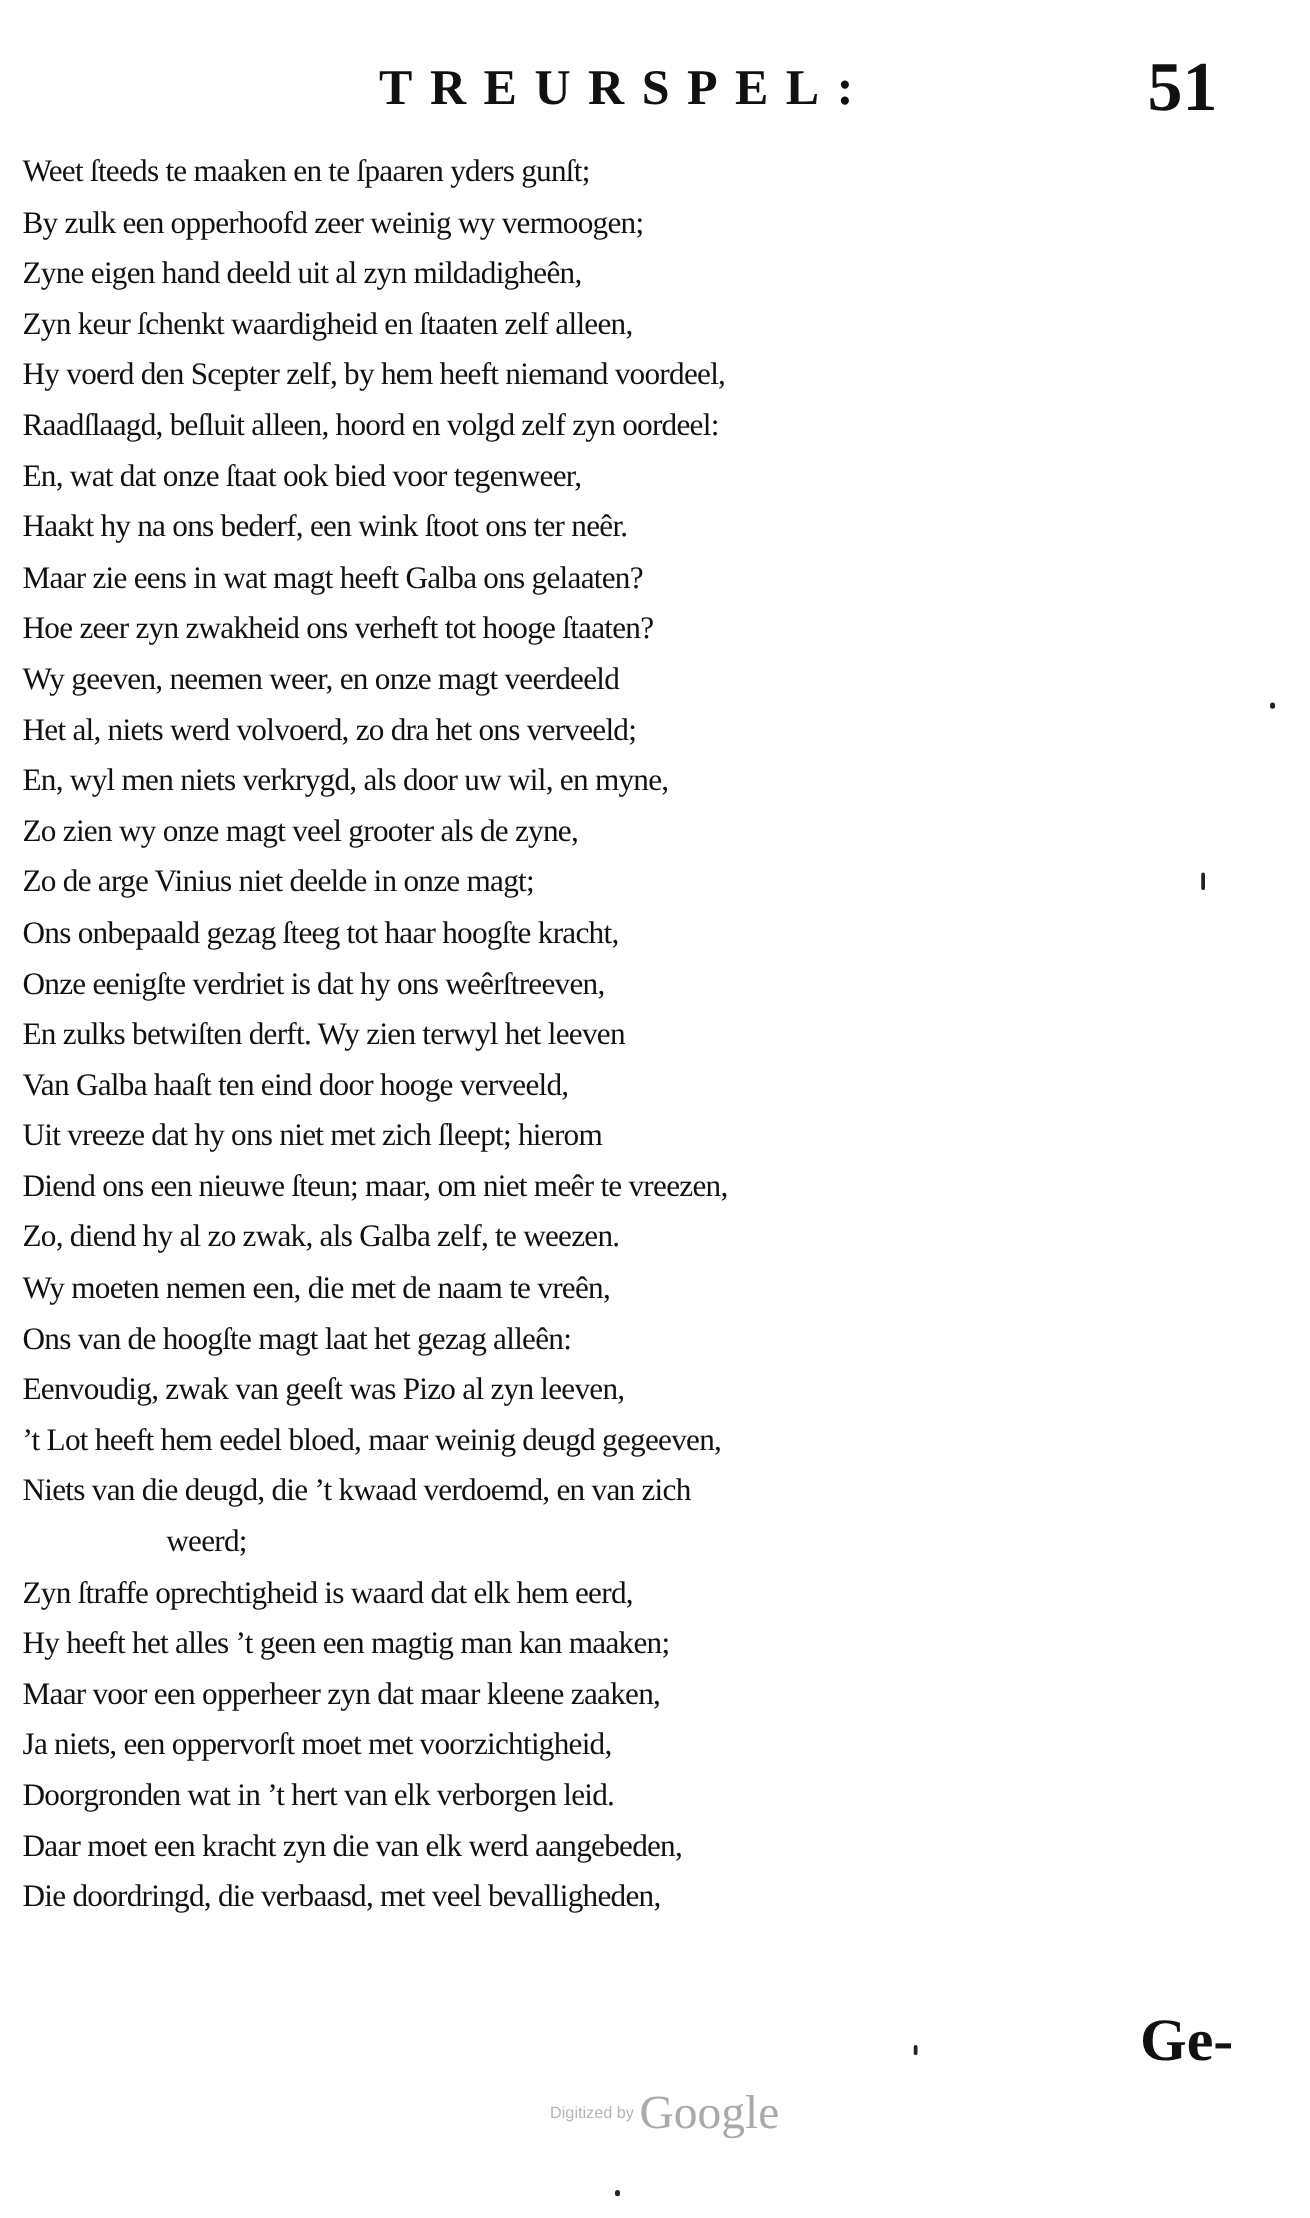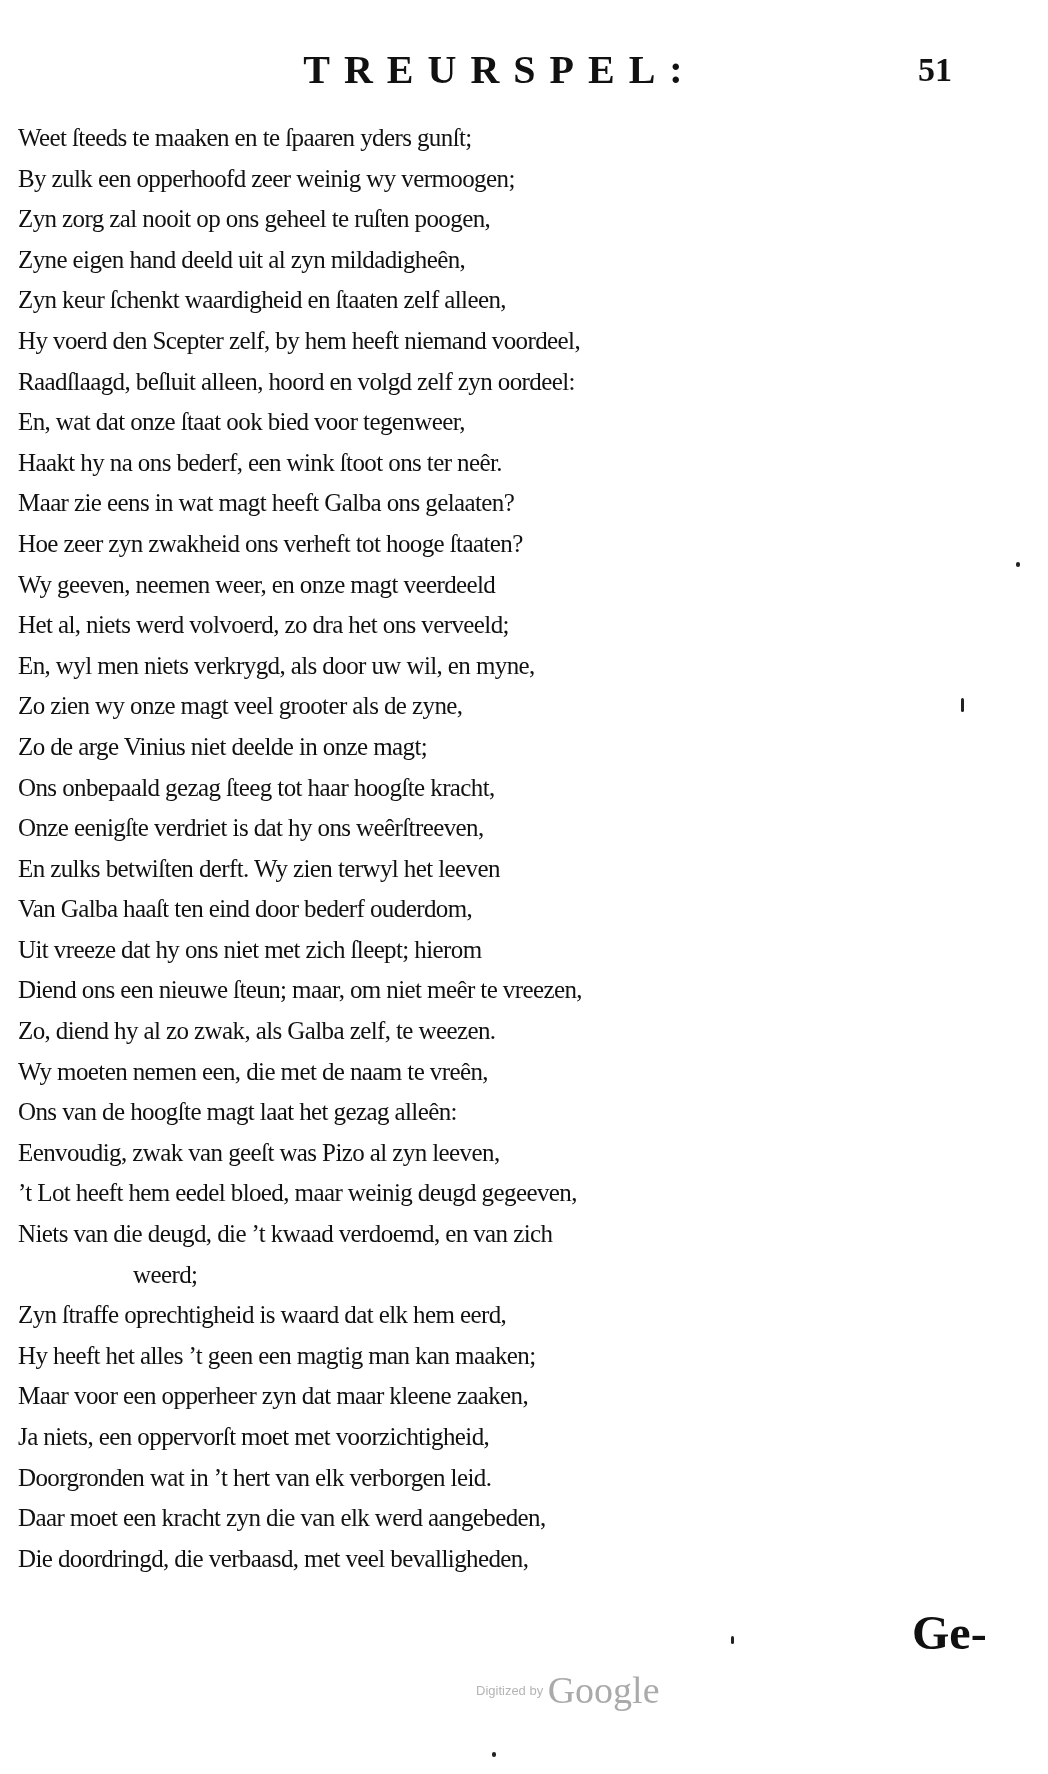--- a/index.html
+++ b/index.html
@@ -1,59 +1,58 @@
 <!DOCTYPE html>
 <html><head>
 <meta charset="utf-8">
 <style>
   html, body { margin: 0; padding: 0; background: #ffffff; }
   body { width: 1048px; height: 1774px; position: relative; overflow: hidden;
          font-family: "Liberation Serif", "DejaVu Serif", serif; color: #111; }
   .page { position: absolute; left: 0; top: 0; width: 1048px; height: 1701px; }
   .running-head { position: absolute; top: 46px; left: 220px; width: 560px; text-align: center;
                   font-size: 40px; font-weight: bold; letter-spacing: 14px; line-height: 48px; }
-  .page-number { position: absolute; top: 44px; left: 918px; font-size: 34px; font-weight: bold; line-height: 52px; }
+  .page-number { position: absolute; top: 44px; left: 918px; font-size: 56px; font-weight: bold; line-height: 52px; }
   .verse { position: absolute; left: 18px; top: 118px; width: 1010px; }
   .line { font-size: 25px; line-height: 40.6px; height: 40.6px; white-space: nowrap; letter-spacing: -0.6px; }
   .line.indent { padding-left: 115px; }
   .catchword { position: absolute; top: 1612px; left: 912px; font-size: 48px; font-weight: bold; line-height: 42px; }
-  .digitized { position: absolute; top: 1668px; left: 476px; color: #b5b5b5;
+  .digitized { position: absolute; top: 1668px; left: 440px; color: #b5b5b5;
                font-family: "Liberation Sans", "DejaVu Sans", sans-serif; white-space: nowrap; }
   .digitized .small { font-size: 13px; vertical-align: middle; }
   .digitized .brand { font-family: "Liberation Serif", "DejaVu Serif", serif; font-size: 38px; vertical-align: middle; color: #aaaaaa; }
   .speck { position: absolute; width: 4px; height: 5px; background: #222; border-radius: 2px; }
 </style>
 </head>
 <body>
 
 <div class="page">
   <div class="running-head">TREURSPEL:</div>
   <div class="page-number">51</div>
 
   <div class="verse">
     <div class="line">Weet ſteeds te maaken en te ſpaaren yders gunſt;</div>
     <div class="line">By zulk een opperhoofd zeer weinig wy vermoogen;</div>
-    <div class="line">Zyn zorg zal nooit op ons geheel te ruſten poogen,</div>
     <div class="line">Zyne eigen hand deeld uit al zyn mildadigheên,</div>
     <div class="line">Zyn keur ſchenkt waardigheid en ſtaaten zelf alleen,</div>
     <div class="line">Hy voerd den Scepter zelf, by hem heeft niemand voordeel,</div>
     <div class="line">Raadſlaagd, beſluit alleen, hoord en volgd zelf zyn oordeel:</div>
     <div class="line">En, wat dat onze ſtaat ook bied voor tegenweer,</div>
     <div class="line">Haakt hy na ons bederf, een wink ſtoot ons ter neêr.</div>
     <div class="line">Maar zie eens in wat magt heeft Galba ons gelaaten?</div>
     <div class="line">Hoe zeer zyn zwakheid ons verheft tot hooge ſtaaten?</div>
     <div class="line">Wy geeven, neemen weer, en onze magt veerdeeld</div>
     <div class="line">Het al, niets werd volvoerd, zo dra het ons verveeld;</div>
     <div class="line">En, wyl men niets verkrygd, als door uw wil, en myne,</div>
     <div class="line">Zo zien wy onze magt veel grooter als de zyne,</div>
     <div class="line">Zo de arge Vinius niet deelde in onze magt;</div>
     <div class="line">Ons onbepaald gezag ſteeg tot haar hoogſte kracht,</div>
     <div class="line">Onze eenigſte verdriet is dat hy ons weêrſtreeven,</div>
     <div class="line">En zulks betwiſten derft. Wy zien terwyl het leeven</div>
-    <div class="line">Van Galba haaſt ten eind door bederf ouderdom,</div>
+    <div class="line">Van Galba haaſt ten eind door hooge verveeld,</div>
     <div class="line">Uit vreeze dat hy ons niet met zich ſleept; hierom</div>
     <div class="line">Diend ons een nieuwe ſteun; maar, om niet meêr te vreezen,</div>
     <div class="line">Zo, diend hy al zo zwak, als Galba zelf, te weezen.</div>
     <div class="line">Wy moeten nemen een, die met de naam te vreên,</div>
     <div class="line">Ons van de hoogſte magt laat het gezag alleên:</div>
     <div class="line">Eenvoudig, zwak van geeſt was Pizo al zyn leeven,</div>
     <div class="line">’t Lot heeft hem eedel bloed, maar weinig deugd gegeeven,</div>
     <div class="line">Niets van die deugd, die ’t kwaad verdoemd, en van zich</div>
     <div class="line indent">weerd;</div>
     <div class="line">Zyn ſtraffe oprechtigheid is waard dat elk hem eerd,</div>

